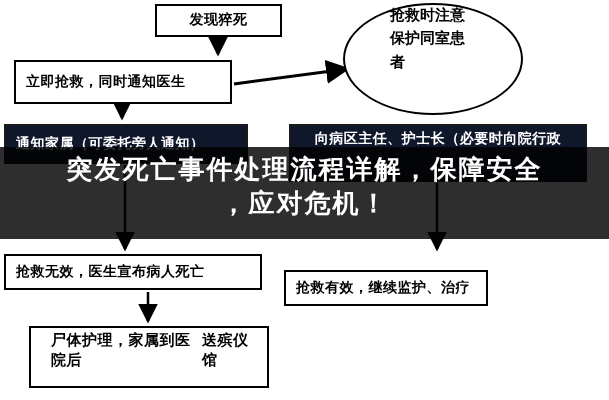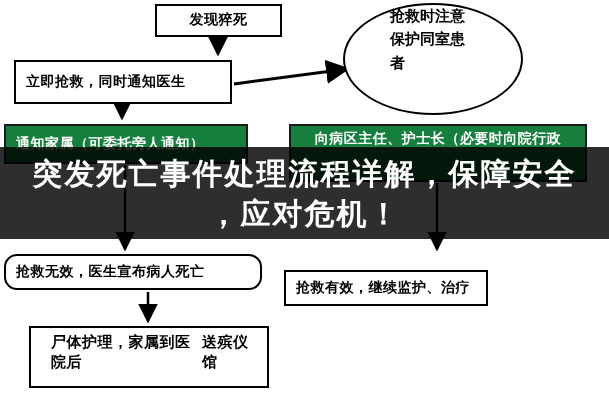--- a/index.html
+++ b/index.html
@@ -1,41 +1,41 @@
 <!DOCTYPE html>
 <html><head>
 <meta charset="utf-8">
 <style>
   * { margin:0; padding:0; box-sizing:border-box; }
   html,body { background:#ffffff; }
   .canvas {
     position:relative; width:609px; height:400px; background:#ffffff;
-    font-family:Liberation Serif, serif; overflow:hidden;
+    font-family:Liberation Mono, monospace; overflow:hidden;
   }
   .arrow-layer { position:absolute; left:0; top:0; z-index:1; }
   .box {
     position:absolute; border:2px solid #000; background:#fff; color:#000;
     font-weight:bold; font-size:14px; line-height:1.35; letter-spacing:0.5px;
     display:flex; align-items:center; padding:4px 10px; z-index:2;
   }
   .box.center { justify-content:center; }
-  .box.gray { background:#15803d; color:#fff; border-color:#1a1a1a; }
+  .box.gray { background:#0f172a; color:#fff; border-color:#1a1a1a; }
   .box.col { flex-direction:row; align-items:flex-start; justify-content:center; }
   .ellipse {
     position:absolute; border:2px solid #000; border-radius:50%; background:#fff;
     display:flex; align-items:flex-start; justify-content:center; z-index:2;
     font-weight:bold; font-size:15px; line-height:1.55; color:#000; text-align:left;
   }
   .ellipse .inner { width:86px; }
   .banner {
     position:absolute; left:0; top:147px; width:609px; height:92px;
     background:rgba(0,0,0,0.82); z-index:5; color:#ffffff; font-weight:bold;
     text-align:center; padding-top:7px; letter-spacing:2px;
   }
-  .banner .line { font-size:30px; line-height:1.32; }
+  .banner .line { font-size:26px; line-height:1.32; }
 </style>
 </head>
 <body>
 
 <div class="canvas">
 
   <svg class="arrow-layer" width="609" height="400">
     <defs>
       <marker id="ah" markerWidth="10" markerHeight="10" refX="7" refY="4" orient="auto">
         <path d="M0,0 L8,4 L0,8 Z" fill="#000"></path>
@@ -62,21 +62,21 @@
   </div>
 
   <div class="box gray" style="left:4px; top:124px; width:244px; height:40px;">
     <span>通知家属（可委托旁人通知）</span>
   </div>
 
   <div class="box gray col" style="left:289px; top:124px; width:298px; height:58px;">
     <span>向病区主任、护士长（必要时向院行政</span>
   </div>
 
-  <div class="box" style="left:4px; top:254px; width:258px; height:36px;border-radius:13px;">
+  <div class="box" style="left:4px; top:254px; width:258px; height:36px;">
     <span>抢救无效，医生宣布病人死亡</span>
   </div>
 
   <div class="box" style="left:284px; top:270px; width:204px; height:36px;">
     <span>抢救有效，继续监护、治疗</span>
   </div>
 
   <div class="box col" style="left:29px; top:326px; width:240px; height:62px; font-size:15px;padding-left:20px;">
     <span>尸体护理，家属到医院后</span>
     <span>送殡仪馆</span>

